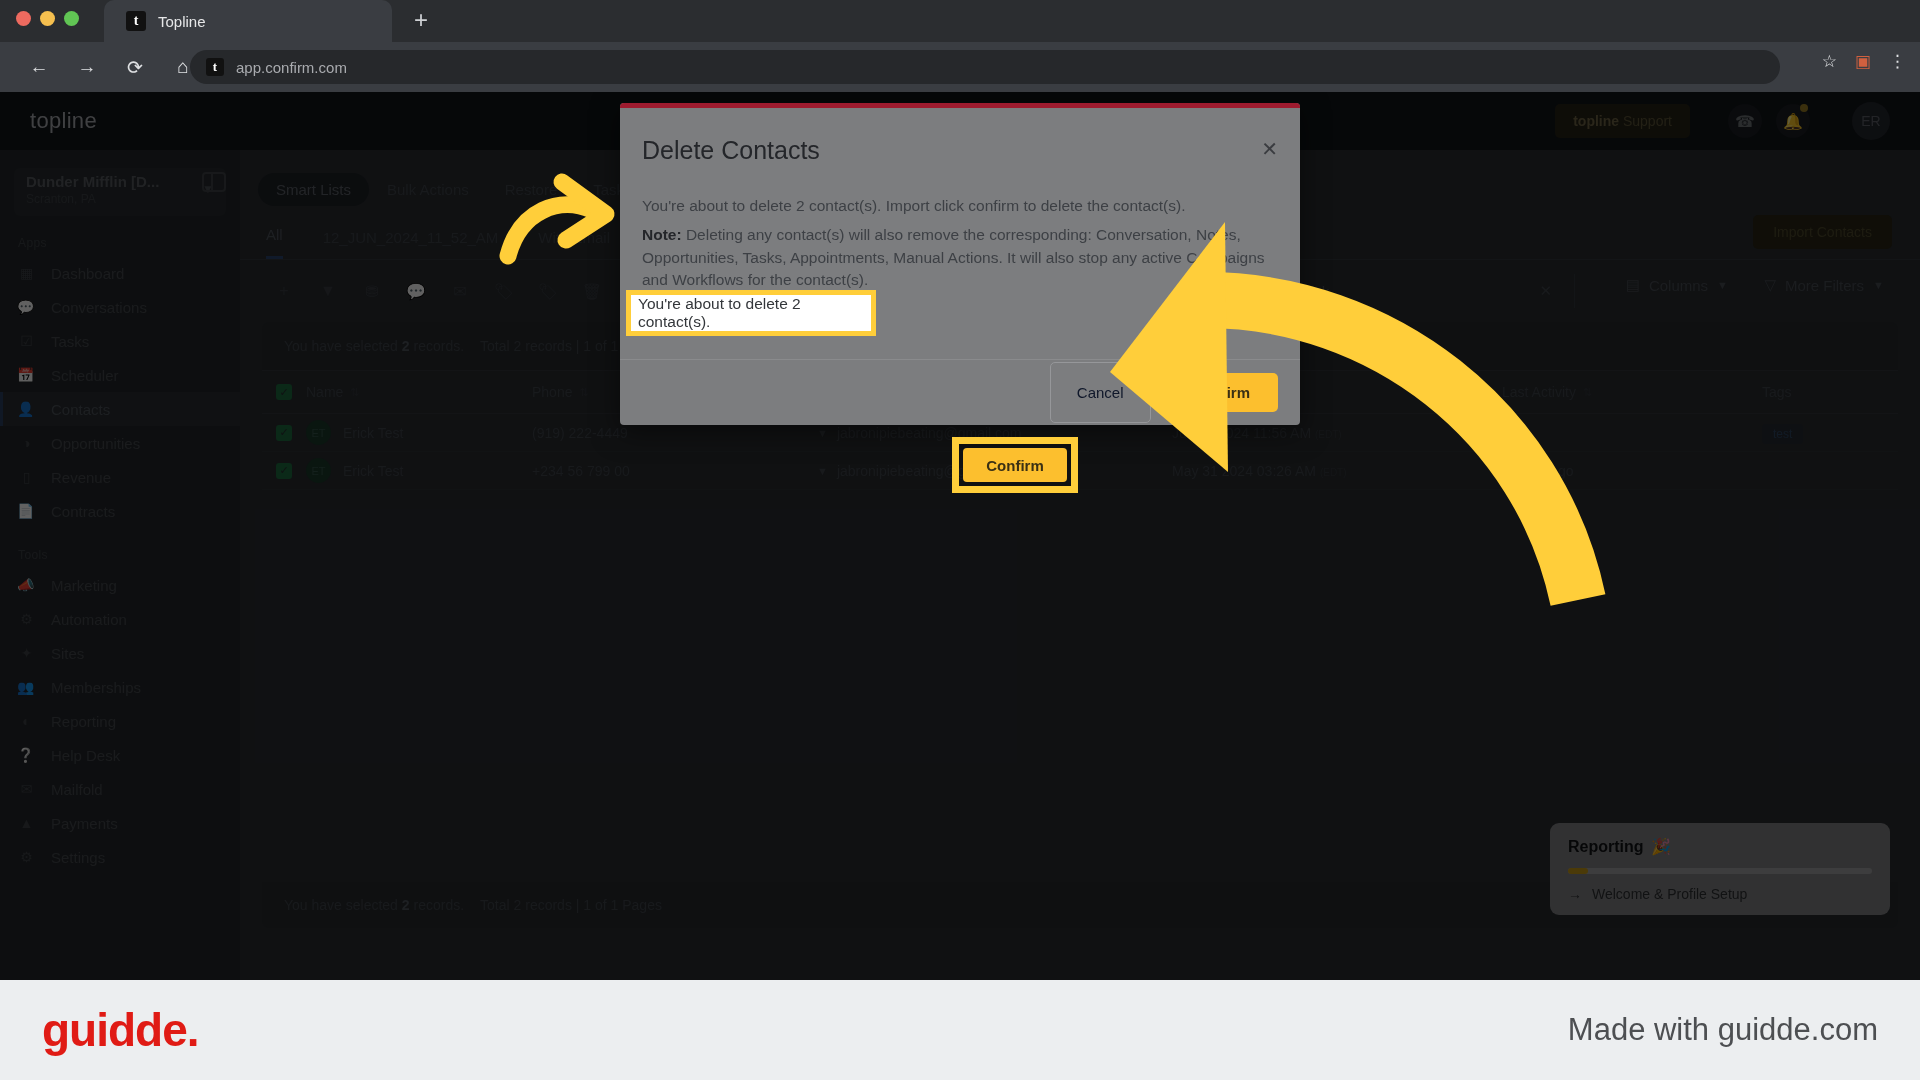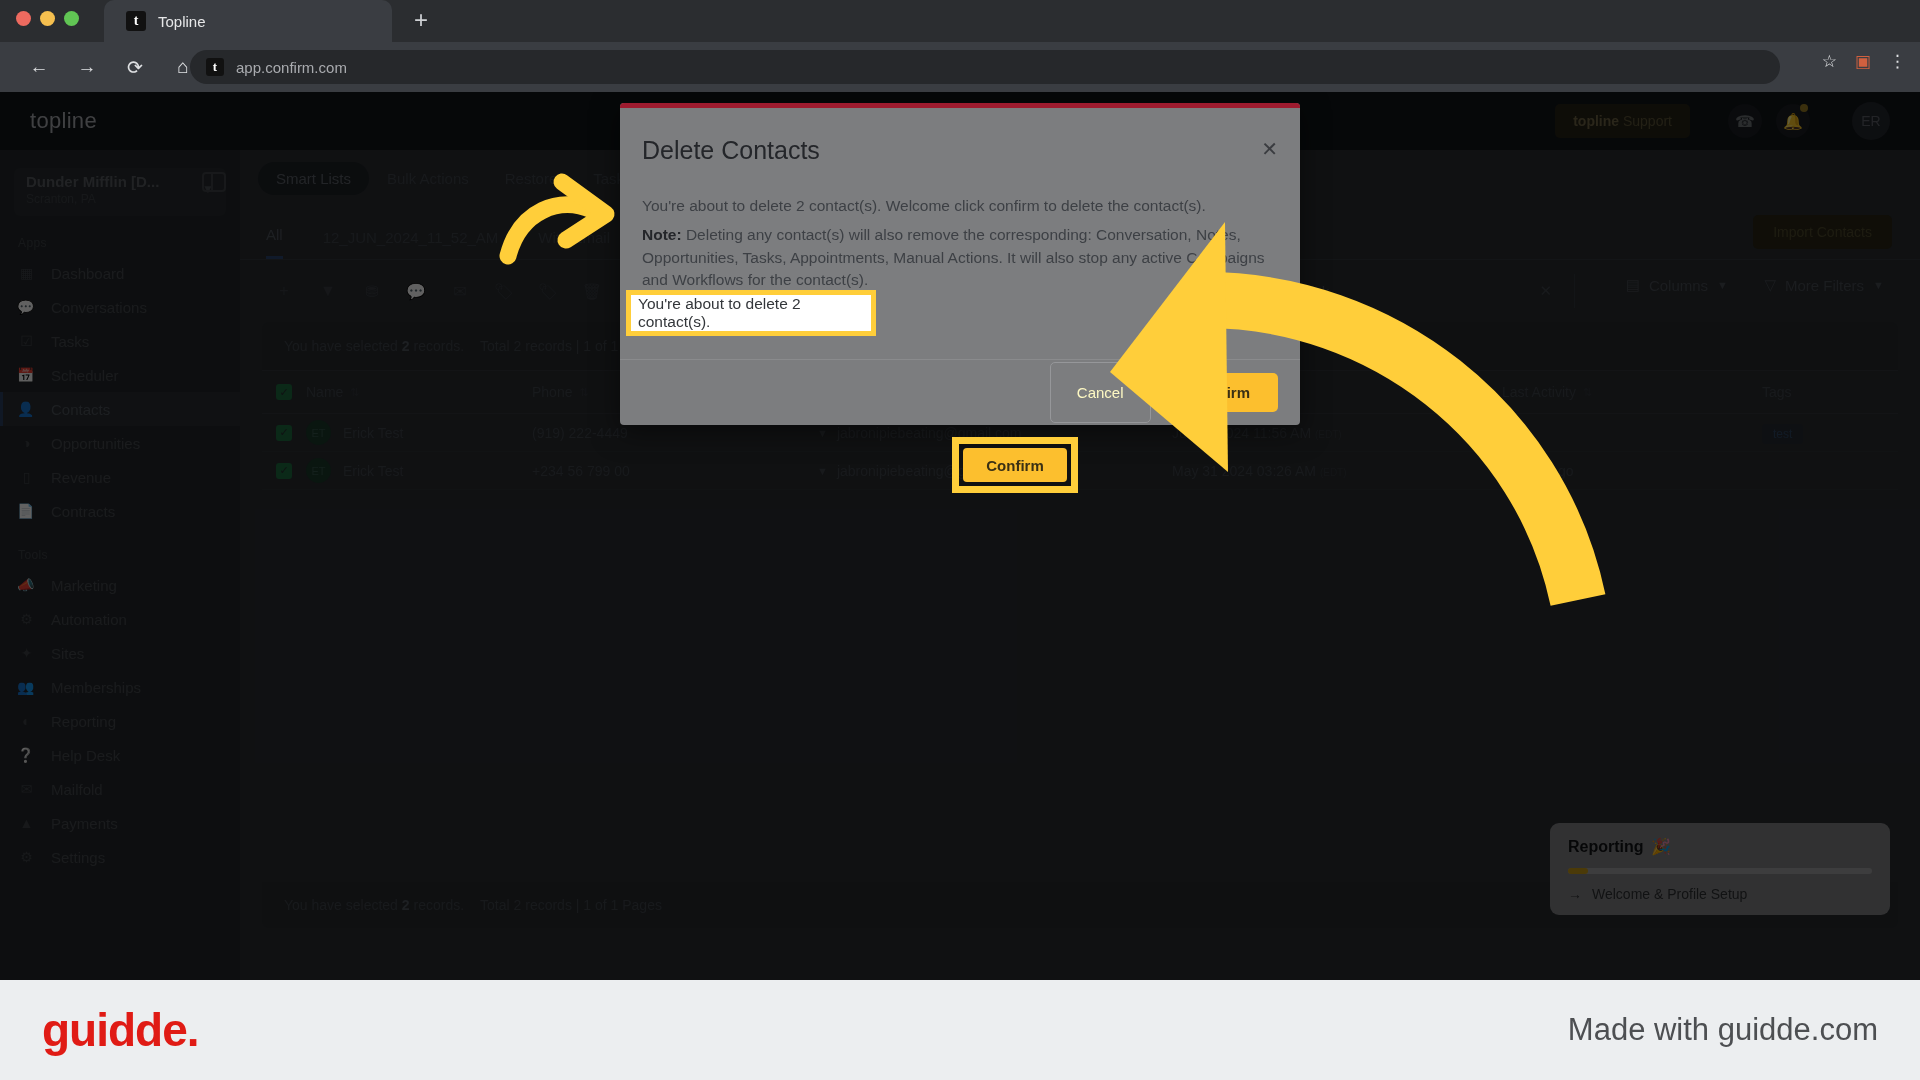--- a/index.html
+++ b/index.html
@@ -138,21 +138,21 @@
     color: #44484d; font-size: 15px; position: relative;
   }
   .nav-item.active { background: #2a2e33; color: #4d5259; }
   .nav-item.active:before {
     content: ""; position: absolute; left: 0; top: 0; width: 3px; height: 34px; background: #2b3f63;
   }
   .nav-ic { width: 17px; height: 17px; color: #3d4146; font-size: 14px; display: flex; align-items: center; justify-content: center;}
 
   
   .content { position: absolute; top: 58px; left: 240px; width: 1680px; height: 830px; background: #2a2d31; }
-  .tabs-row { height: 56px; display: flex; align-items: center; padding-left: 18px; }
+  .tabs-row { height: 56px; display: flex; align-items: flex-end; padding-left: 18px; }
   .tab-pill {
     padding: 8px 18px; border-radius: 18px; color: #3f444a; font-size: 15px;
   }
   .tab-pill.active { background: #1e2226; color: #5b6067; }
   .subtabs-row {
     height: 54px; display: flex; align-items: flex-end; padding-left: 26px; gap: 40px;
     border-bottom: 1px solid #34383d; position: relative;
   }
   .subtab { color: #3e4349; font-size: 15px; padding-bottom: 13px; }
   .subtab.active { color: #4e545b; border-bottom: 3px solid #2c4670; }
@@ -248,21 +248,21 @@
   .dialog-line1 { position: relative; z-index: 2; }
   .dialog-note { margin-top: 7px; }
   .dialog-note b { color: #24262a; }
   .dialog-footer {
     position: absolute; left: 0; bottom: 0; width: 680px; height: 66px;
     border-top: 1px solid #8a8b8d;
     display: flex; align-items: center; justify-content: flex-end; padding-right: 22px; gap: 14px;
   }
   .btn-cancel {
     border: 1px solid #96979a; border-radius: 5px; padding: 21px 26px;
-    color: #fef9c3; font-size: 15px; background: transparent;
+    color: #0f172a; font-size: 15px; background: transparent;
   }
   .btn-confirm {
     background: #fcbf2e; border: none; border-radius: 5px; padding: 11px 28px;
     color: #3a3014; font-size: 15px; font-weight: bold;
   }
 
   
   .hl-box-text {
     position: absolute; left: 626px; top: 198px; width: 250px; height: 46px;
     border: 5px solid #ffce3a; background: #ffffff; z-index: 60;
@@ -563,21 +563,21 @@
 
     <div class="modal-backdrop"></div>
 
     <div class="dialog">
       <div class="dialog-topbar"></div>
       <div class="dialog-title">Delete Contacts</div>
       <div class="dialog-close">✕</div>
       <div class="dialog-body">
         <div class="dialog-line1">
           <span>You're about to delete 2 contact(s).</span>
-          <span>Welcome click confirm to delete the contact(s).</span>
+          <span>Import click confirm to delete the contact(s).</span>
         </div>
         <div class="dialog-note">
           <b>Note:</b>
           <span>Deleting any contact(s) will also remove the corresponding: Conversation, Notes, Opportunities, Tasks, Appointments, Manual Actions. It will also stop any active Campaigns and Workflows for the contact(s).</span>
         </div>
       </div>
       <div class="dialog-footer">
         <div class="btn-cancel">Cancel</div>
         <div class="btn-confirm">Confirm</div>
       </div>

